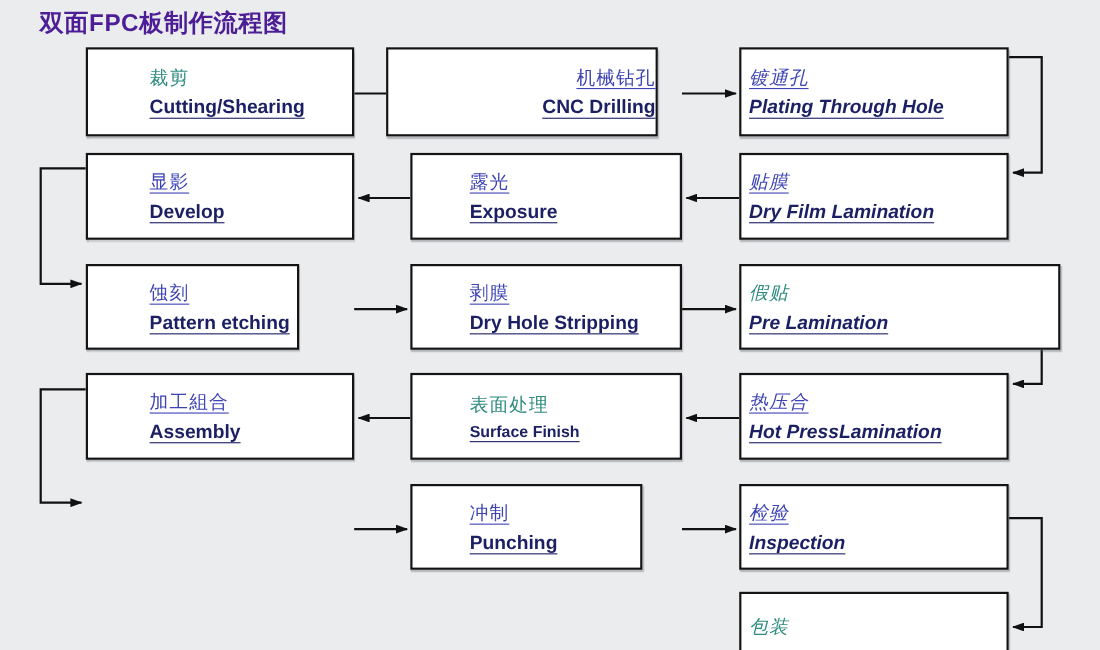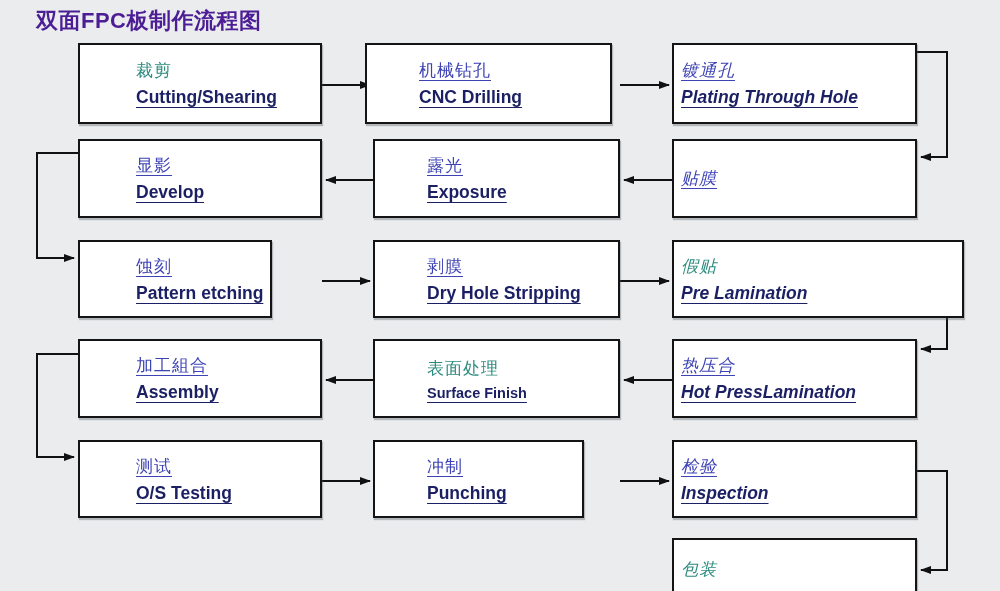--- a/index.html
+++ b/index.html
@@ -20,21 +20,21 @@
   }
   .zh{font-size:17px;color:#3d43b4;text-decoration:underline;text-underline-offset:4px;letter-spacing:1px;}
   .zh.teal{color:#2d8b7f;text-decoration:none;}
   .en{font-size:17.5px;font-weight:bold;color:#1b1f63;text-decoration:underline;text-underline-offset:4px;}
   .en.sm{font-size:14.5px;}
   .c1{padding-left:56px;}
   .c2{padding-left:52px;}
   .c3{padding-left:7px;font-style:italic;}
   
   .pos-r1c1{left:78px;top:43px;width:244px;height:81px;}
-  .pos-r1c2{left:365px;top:43px;width:247px;height:81px;}
+  .pos-r1c2{left:351px;top:43px;width:247px;height:81px;text-align:right;}
   .pos-r1c3{left:672px;top:43px;width:245px;height:81px;}
   .pos-r2c1{left:78px;top:139px;width:244px;height:79px;}
   .pos-r2c2{left:373px;top:139px;width:247px;height:79px;}
   .pos-r2c3{left:672px;top:139px;width:245px;height:79px;}
   .pos-r3c1{left:78px;top:240px;width:194px;height:78px;}
   .pos-r3c2{left:373px;top:240px;width:247px;height:78px;}
   .pos-r3c3{left:672px;top:240px;width:292px;height:78px;}
   .pos-r4c1{left:78px;top:339px;width:244px;height:79px;}
   .pos-r4c2{left:373px;top:339px;width:247px;height:79px;}
   .pos-r4c3{left:672px;top:339px;width:245px;height:79px;}
@@ -84,20 +84,21 @@
     <div class="zh">机械钻孔</div>
     <div class="en">CNC Drilling</div>
   </div>
   <div class="box pos-r1c3 c3">
     <div class="zh">镀通孔</div>
     <div class="en">Plating Through Hole</div>
   </div>
 
   <div class="box pos-r2c3 c3">
     <div class="zh">贴膜</div>
+    <div class="en">Dry Film Lamination</div>
   </div>
   <div class="box pos-r2c2 c2">
     <div class="zh">露光</div>
     <div class="en">Exposure</div>
   </div>
   <div class="box pos-r2c1 c1">
     <div class="zh">显影</div>
     <div class="en">Develop</div>
   </div>
 
@@ -120,24 +121,20 @@
   </div>
   <div class="box pos-r4c2 c2">
     <div class="zh teal">表面处理</div>
     <div class="en sm">Surface Finish</div>
   </div>
   <div class="box pos-r4c1 c1">
     <div class="zh">加工組合</div>
     <div class="en">Assembly</div>
   </div>
 
-  <div class="box pos-r5c1 c1">
-    <div class="zh">测试</div>
-    <div class="en">O/S Testing</div>
-  </div>
   <div class="box pos-r5c2 c2">
     <div class="zh">冲制</div>
     <div class="en">Punching</div>
   </div>
   <div class="box pos-r5c3 c3">
     <div class="zh">检验</div>
     <div class="en">Inspection</div>
   </div>
 
   <div class="box pos-r6c3 c3">

